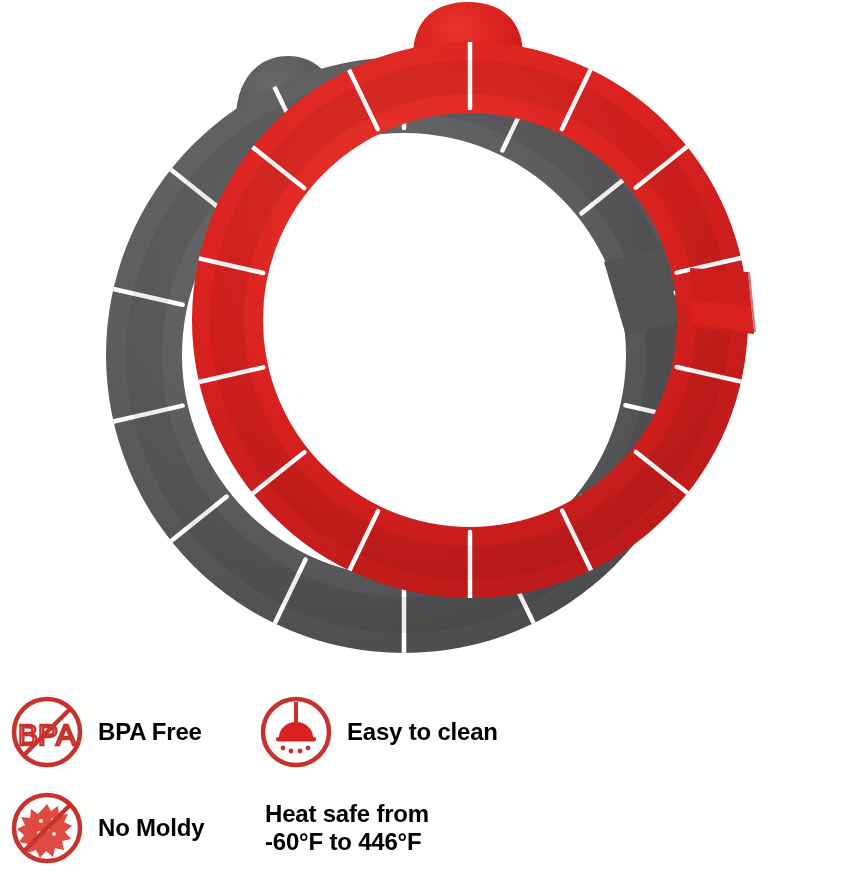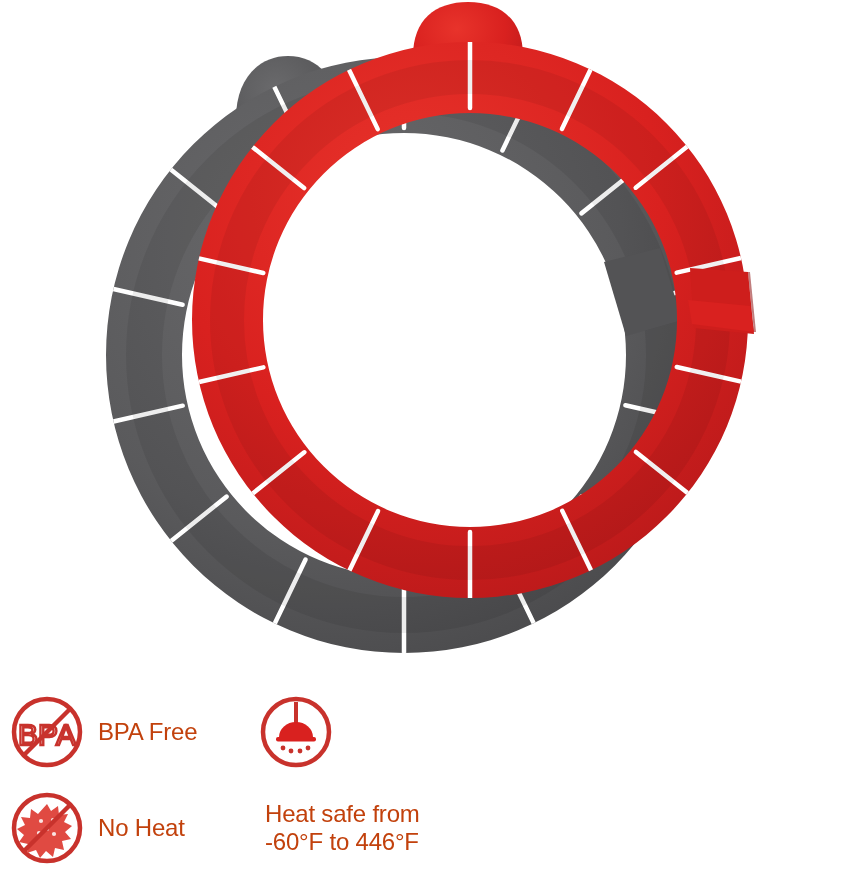--- a/index.html
+++ b/index.html
@@ -35,26 +35,27 @@
   .fcell.c2{left:255px;width:275px;}
   .fcell.c3{left:529px;width:316px;}
 
   .ficon{
     width:82px;height:82px;flex:0 0 82px;
     position:relative;
   }
   .ficon svg{position:absolute;left:0;top:0;}
   .flabel{
     margin-left:10px;
-    color:#c2410c;
+    color:#000000;
     font-size:24px;
     line-height:1.18;
     letter-spacing:-0.2px;
     white-space:pre-line;
     font-family:"Liberation Sans", sans-serif;
+    font-weight:bold;
   }
   .flabel.small{font-size:23px;}
 </style>
 </head>
 <body>
 
 <div id="product-photo">
   <svg width="845" height="680" viewBox="0 0 845 680" xmlns="http://www.w3.org/2000/svg">
     <defs>
 
@@ -222,20 +223,21 @@
           <path d="M 24 46 a 17 15 0 0 1 34 0 Z" fill="#D9211F"></path>
           <rect x="21" y="46" width="40" height="4.5" rx="2" fill="#D9211F"></rect>
           <g fill="#C8322C">
             <circle cx="28" cy="57" r="2.4"></circle>
             <circle cx="36" cy="60" r="2.4"></circle>
             <circle cx="45" cy="60" r="2.4"></circle>
             <circle cx="53" cy="57" r="2.4"></circle>
           </g>
         </svg>
       </div>
+      <div class="flabel">Easy to clean</div>
     </div>
 
   </div>
 
   <div class="frow r2">
 
     <div class="fcell c1">
       <div class="ficon">
         <svg width="82" height="82" viewBox="0 0 82 82" xmlns="http://www.w3.org/2000/svg">
           <circle cx="41" cy="41" r="33" fill="none" stroke="#C8322C" stroke-width="4.5"></circle>
@@ -243,21 +245,21 @@
           <g fill="#FFFFFF" opacity="0.85">
             <circle cx="35" cy="34" r="2.1"></circle>
             <circle cx="47" cy="33" r="2.1"></circle>
             <circle cx="41" cy="42" r="2.1"></circle>
             <circle cx="33" cy="46" r="2.1"></circle>
             <circle cx="48" cy="47" r="2.1"></circle>
           </g>
           <line x1="18" y1="64" x2="64" y2="18" stroke="#C8322C" stroke-width="4.5"></line>
         </svg>
       </div>
-      <div class="flabel">No Heat</div>
+      <div class="flabel">No Moldy</div>
     </div>
 
     <div class="fcell c2">
       <div class="flabel">Heat safe from
 -60°F to 446°F</div>
     </div>
   </div>
 </div>
 
 </body></html>

